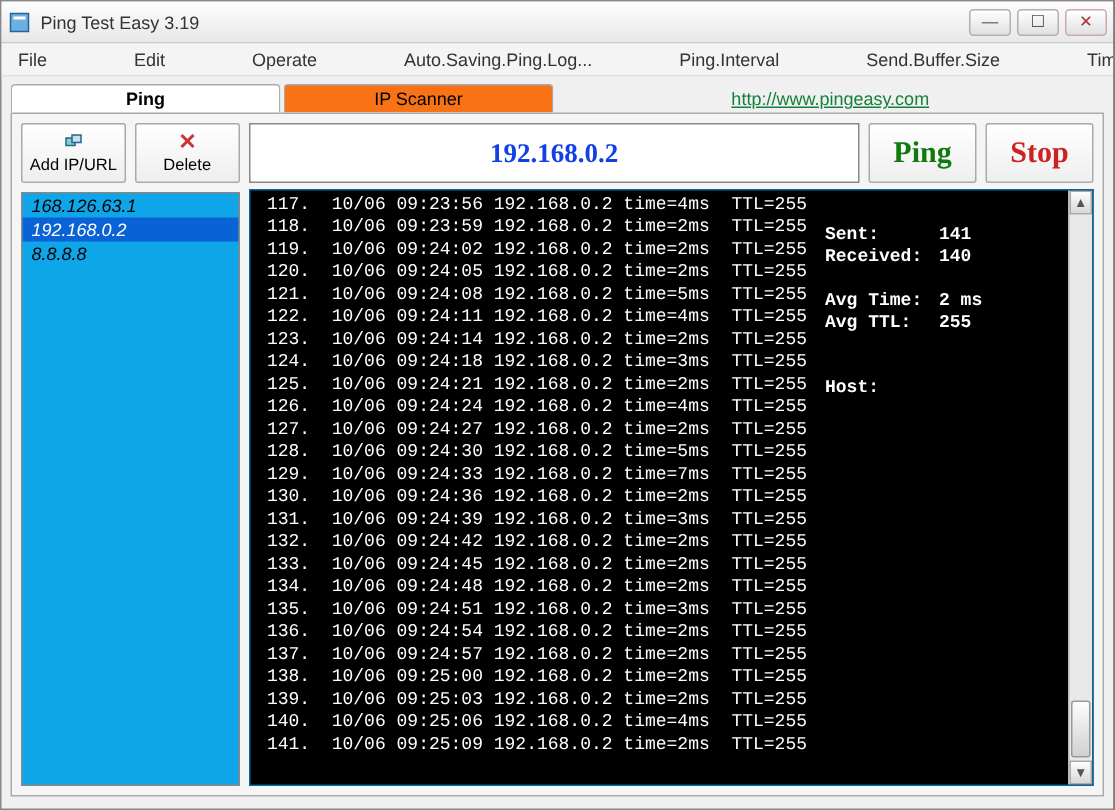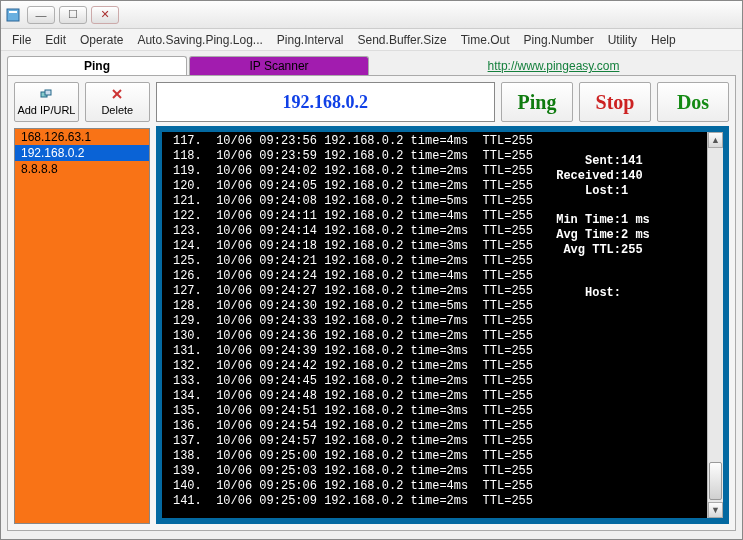--- a/index.html
+++ b/index.html
@@ -39,37 +39,38 @@
   }
   .win-btn.close { color: #a33; border-color: #caa; }
   
   .menubar {
     height: 22px;
     background: #f4f4f4;
     display: flex;
     align-items: center;
     padding: 0 4px;
     border-bottom: 1px solid #ddd;
+    gap: 44px;
   }
   .menubar .menu-item {
     padding: 2px 7px;
     color: #333;
     cursor: pointer;
   }
   
   .tabrow {
     display: flex;
     align-items: flex-end;
     height: 22px;
     margin: 2px 6px 0 6px;
   }
   .tab {
     border: 1px solid #aaa;
     border-bottom: none;
-    background: #a21caf;
+    background: #f97316;
     padding: 2px 0;
     width: 180px;
     text-align: center;
     font-size: 12px;
     cursor: pointer;
     margin-right: 2px;
     border-radius: 3px 3px 0 0;
   }
   .tab.active { background: #fff; font-weight: bold; }
   .tabrow .link-area {
@@ -108,22 +109,23 @@
     align-items: center;
     justify-content: center;
     gap: 1px;
     cursor: pointer;
     font-size: 11px;
   }
   .tool-btn .ico { font-size: 12px; color: #555; }
   .ip-list {
     flex: 1;
     border: 1px solid #888;
-    background: #f97316;
+    background: #0ea5e9;
     overflow-y: auto;
+    font-style: italic;
   }
   .ip-item {
     padding: 1px 6px;
     font-size: 12px;
     cursor: pointer;
     white-space: nowrap;
   }
   .ip-item.selected { background: #0a63d6; color: #fff; }
   
   .right-panel {
@@ -164,21 +166,21 @@
     align-items: center;
     justify-content: center;
     cursor: pointer;
   }
   .btn-ping { color: #0f7b0f; }
   .btn-stop { color: #cc2222; }
   .btn-dos  { color: #148a14; }
   
   .terminal-wrap {
     flex: 1;
-    border: 6px solid #0369a1;
+    border: 1px solid #0369a1;
     background: #000;
     display: flex;
     position: relative;
     overflow: hidden;
   }
   .term-log {
     flex: 1;
     color: #fff;
     font-family: "Consolas", "Courier New", monospace;
     font-size: 12px;
@@ -189,21 +191,21 @@
   }
   .term-stats {
     width: 170px;
     color: #fff;
     font-family: "Consolas", "Courier New", monospace;
     font-size: 12px;
     font-weight: bold;
     line-height: 15px;
     padding: 22px 8px 4px 8px;
   }
-  .stats-row { display: flex; text-align: right; }
+  .stats-row { display: flex; }
   .stats-row .lbl { width: 76px; }
   .stats-gap { height: 14px; }
   .scrollbar {
     width: 16px;
     background: #e8e8e8;
     border-left: 1px solid #bbb;
     position: relative;
   }
   .sb-btn {
     height: 16px;
@@ -228,20 +230,21 @@
 </head>
 <body>
 
 <div class="titlebar">
   <span class="app-icon">
     <svg width="14" height="14" viewBox="0 0 14 14">
         <rect x="1" y="1" width="12" height="12" fill="#6ab0e0" stroke="#2a6496"></rect>
         <rect x="3" y="3" width="8" height="2" fill="#fff"></rect>
       </svg>
   </span>
+  <span class="title">Ping Test Easy 3.19</span>
   <div class="win-controls">
     <div class="win-btn">—</div>
     <div class="win-btn">☐</div>
     <div class="win-btn close">✕</div>
   </div>
 </div>
 
 <div class="menubar">
   <span class="menu-item">File</span>
   <span class="menu-item">Edit</span>
@@ -289,21 +292,20 @@
         <div class="ip-item selected">192.168.0.2</div>
         <div class="ip-item">8.8.8.8</div>
       </div>
   </div>
 
   <div class="right-panel">
     <div class="top-controls">
       <div class="ip-input">192.168.0.2</div>
       <div class="action-btn btn-ping">Ping</div>
       <div class="action-btn btn-stop">Stop</div>
-      <div class="action-btn btn-dos">Dos</div>
     </div>
     <div class="terminal-wrap">
       <div class="term-log" id="term-log"> 117.  10/06 09:23:56 192.168.0.2 time=4ms  TTL=255
  118.  10/06 09:23:59 192.168.0.2 time=2ms  TTL=255
  119.  10/06 09:24:02 192.168.0.2 time=2ms  TTL=255
  120.  10/06 09:24:05 192.168.0.2 time=2ms  TTL=255
  121.  10/06 09:24:08 192.168.0.2 time=5ms  TTL=255
  122.  10/06 09:24:11 192.168.0.2 time=4ms  TTL=255
  123.  10/06 09:24:14 192.168.0.2 time=2ms  TTL=255
  124.  10/06 09:24:18 192.168.0.2 time=3ms  TTL=255
@@ -326,29 +328,21 @@
  141.  10/06 09:25:09 192.168.0.2 time=2ms  TTL=255</div>
       <div class="term-stats">
         <div class="stats-row">
             <span class="lbl">Sent:</span>
             <span>141</span>
           </div>
         <div class="stats-row">
             <span class="lbl">Received:</span>
             <span>140</span>
           </div>
-        <div class="stats-row">
-            <span class="lbl">Lost:</span>
-            <span>1</span>
-          </div>
         <div class="stats-gap"></div>
-        <div class="stats-row">
-            <span class="lbl">Min Time:</span>
-            <span>1 ms</span>
-          </div>
         <div class="stats-row">
             <span class="lbl">Avg Time:</span>
             <span>2 ms</span>
           </div>
         <div class="stats-row">
             <span class="lbl">Avg TTL:</span>
             <span>255</span>
           </div>
         <div class="stats-gap"></div>
         <div class="stats-gap"></div>

